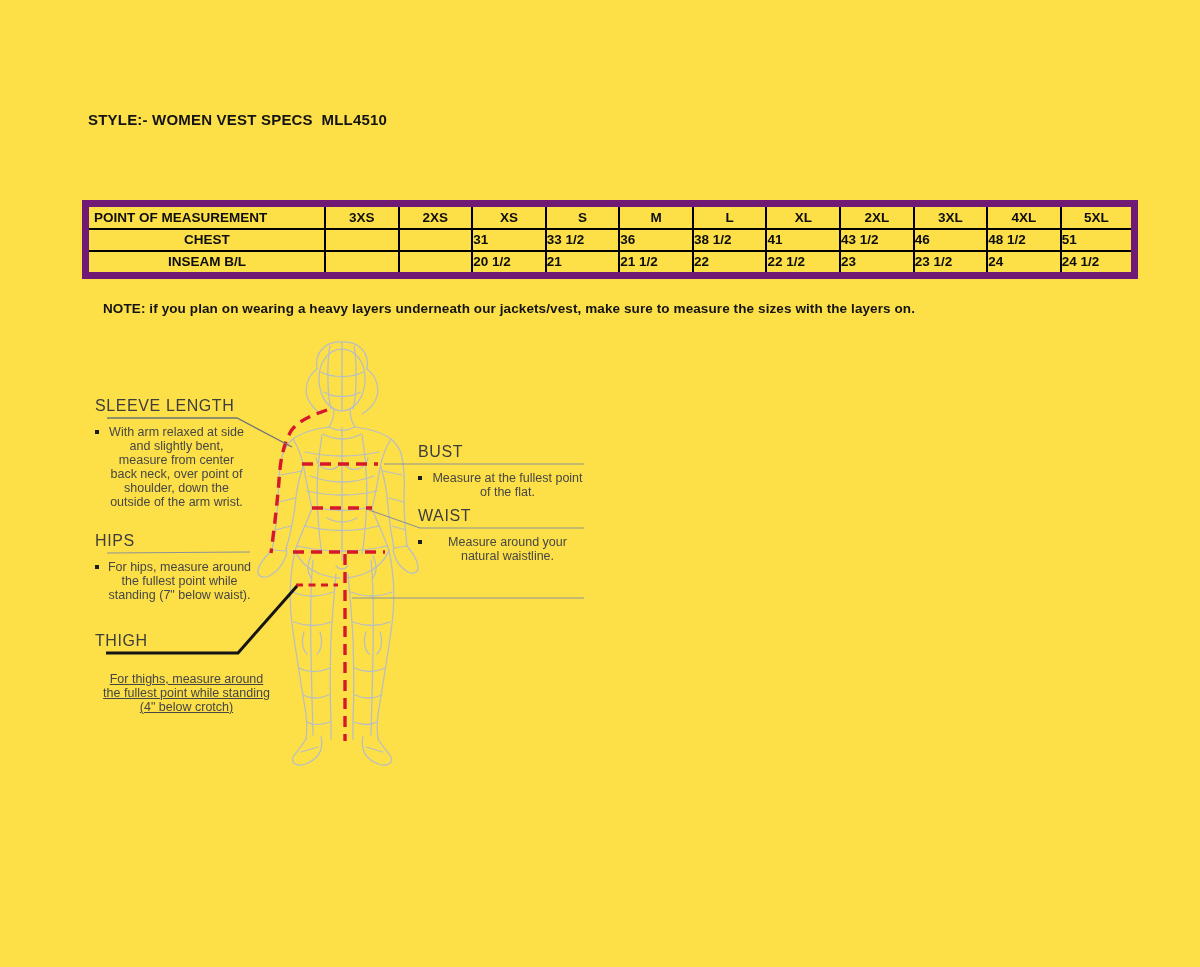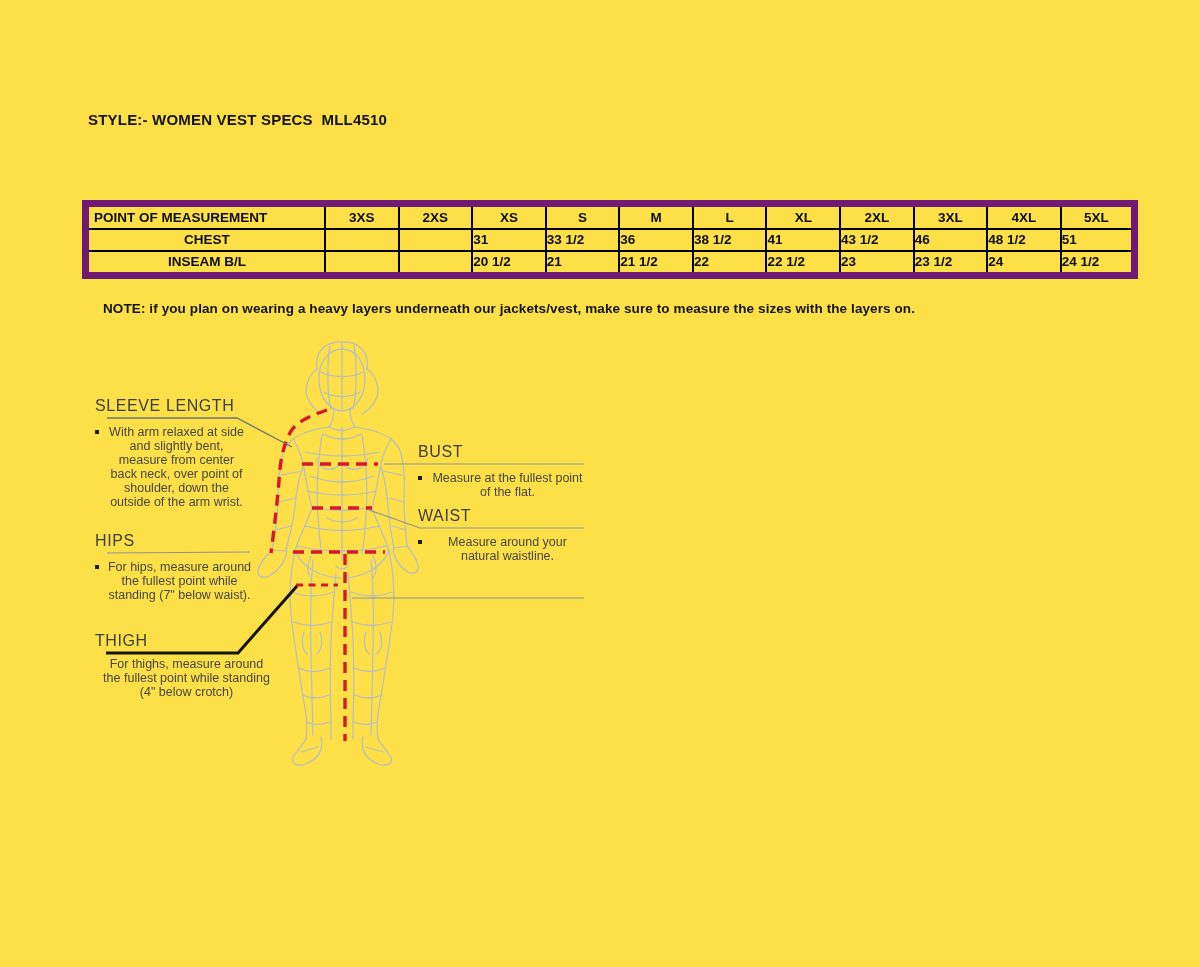--- a/index.html
+++ b/index.html
@@ -37,21 +37,21 @@
   .callout{position:absolute;color:#4b4b4b;}
   .callout .hd{
     font-size:16px;letter-spacing:0.6px;color:#3d3d3d;
     height:20px;line-height:18px;font-weight:normal;
   }
   .callout .bd{
     margin-top:8px;display:flex;gap:7px;
     font-size:12.5px;line-height:14px;color:#464646;text-align:center;
   }
   .callout .bullet{flex:none;width:4px;height:4px;background:#1c1c1c;margin-top:5px;}
-  .callout.no-bullet .bd{margin-top:5px;}
+  .callout.no-bullet .bd{margin-top:20px;text-decoration:underline;}
   svg.overlay{position:absolute;left:0;top:0;pointer-events:none;}
 </style>
 </head>
 <body>
 
 <div class="page">
 
   <h1 class="title">STYLE:- WOMEN VEST SPECS  MLL4510</h1>
 
   <table class="size-table">

